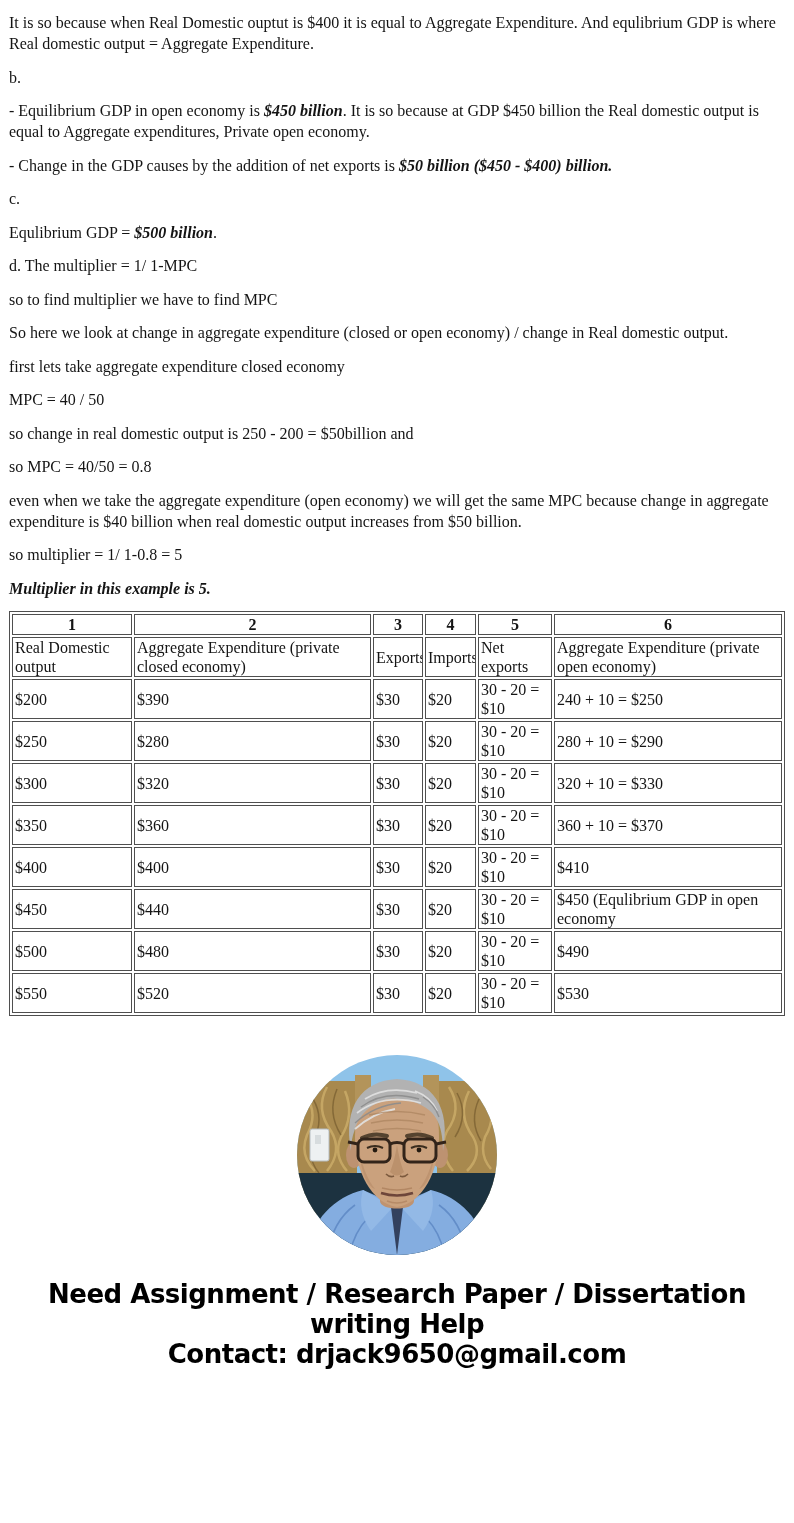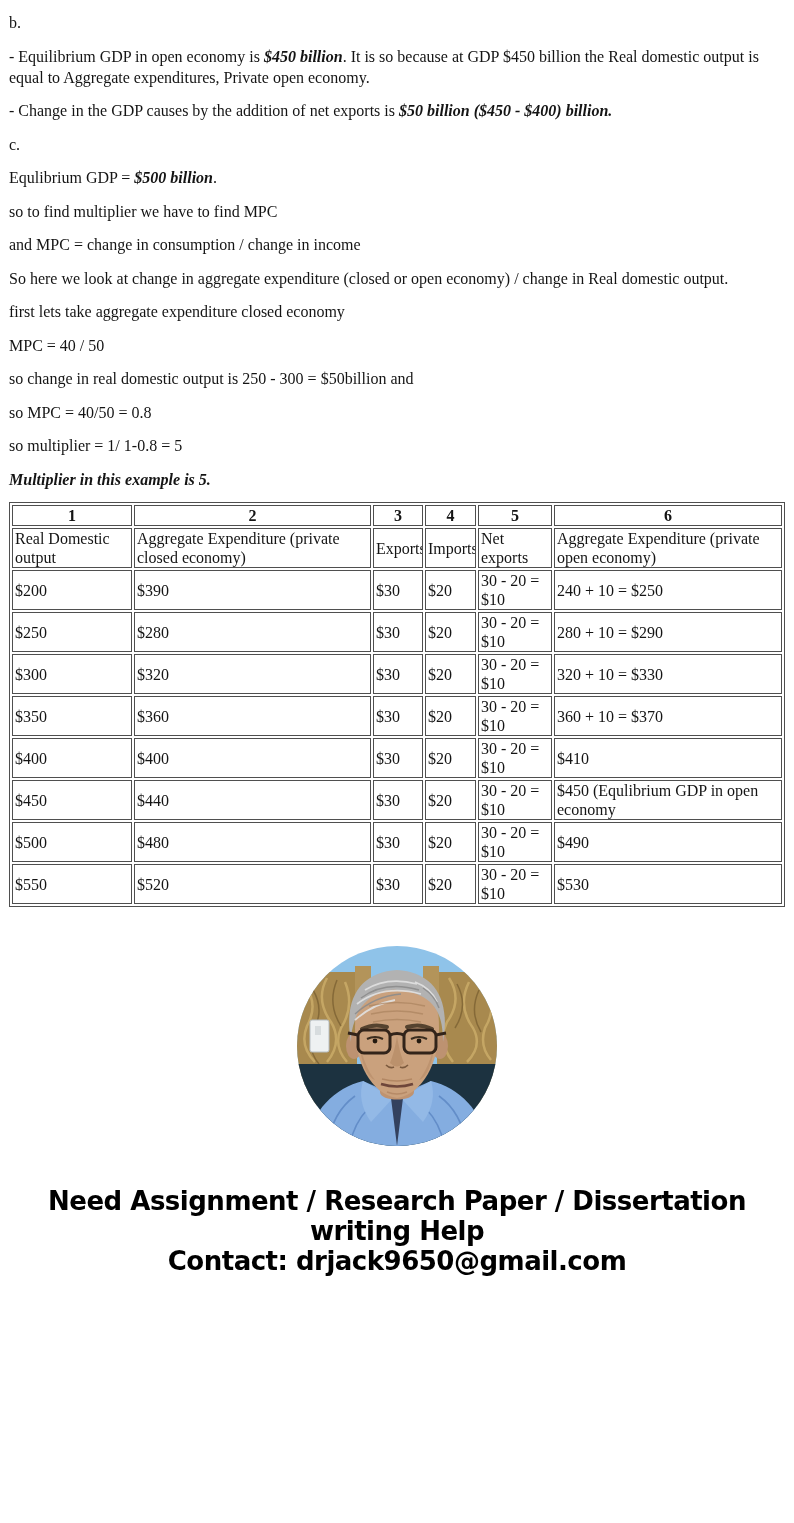--- a/index.html
+++ b/index.html
@@ -44,47 +44,49 @@
   .avatar-wrap {
     width: 200px;
     height: 200px;
     margin: 39px auto 0 auto;
     border-radius: 50%;
     overflow: hidden;
   }
   .avatar-wrap svg { display: block; width: 200px; height: 200px; }
 
   .footer {
-    margin-top: 40px;
+    margin-top: 24px;
     text-align: center;
     font-family: "DejaVu Sans", sans-serif;
     font-weight: bold;
     font-size: 26px;
     line-height: 30px;
     letter-spacing: -0.5px;
     color: #000000;
   }
 </style>
 </head>
 <body>
 
 <div class="page">
 
+  <p class="doc"><span>It is so because when Real Domestic ouptut is $400 it is equal to Aggregate Expenditure. And equlibrium GDP is where Real domestic output = Aggregate Expenditure.</span></p>
   <p class="doc"><span>b.</span></p>
   <p class="doc"><span>- </span><span class="b">Equilibrium GDP in open economy is </span><span class="bi">$450 billion</span><span>. It is so because at GDP $450 billion the Real domestic output is equal to Aggregate expenditures, Private open economy.</span></p>
   <p class="doc"><span>- </span><span class="b">Change in the GDP causes by the addition of net exports is </span><span class="bi">$50 billion ($450 - $400) billion.</span></p>
   <p class="doc"><span>c.</span></p>
   <p class="doc"><span class="b">Equlibrium GDP = </span><span class="bi">$500 billion</span><span class="b">.</span></p>
+  <p class="doc"><span>d. The multiplier = 1/ 1-MPC</span></p>
   <p class="doc"><span>so to find multiplier we have to find MPC</span></p>
-  <p class="doc"><span>and MPC = change in consumption / change in income</span></p>
   <p class="doc"><span>So here we look at change in aggregate expenditure (closed or open economy) / change in Real domestic output.</span></p>
   <p class="doc"><span>first lets take aggregate expenditure closed economy</span></p>
   <p class="doc"><span>MPC = 40 / 50</span></p>
-  <p class="doc"><span>so change in real domestic output is 250 - 300 = $50billion and</span></p>
+  <p class="doc"><span>so change in real domestic output is 250 - 200 = $50billion and</span></p>
   <p class="doc"><span>so MPC = 40/50 = 0.8</span></p>
+  <p class="doc"><span>even when we take the aggregate expenditure (open economy) we will get the same MPC because change in aggregate expenditure is $40 billion when real domestic output increases from $50 billion.</span></p>
   <p class="doc"><span>so multiplier = 1/ 1-0.8 = 5</span></p>
   <p class="doc"><span class="bi">Multiplier in this example is 5.</span></p>
 
   <table class="econ">
     <colgroup>
       <col style="width:120px">
         <col style="width:237px">
         <col style="width:50px">
         <col style="width:51px">
         <col style="width:74px">

